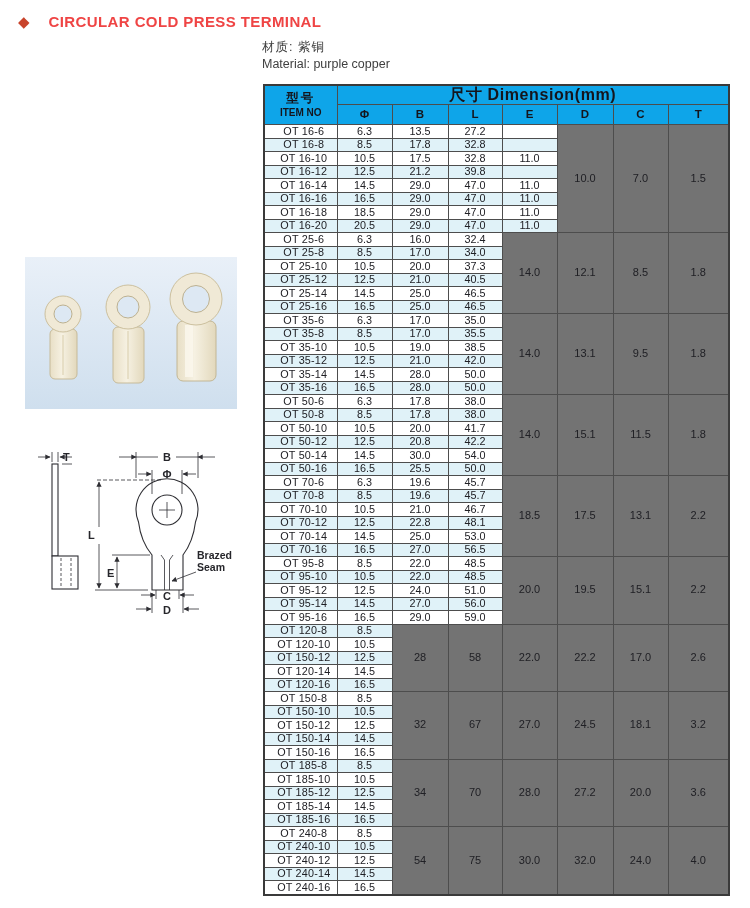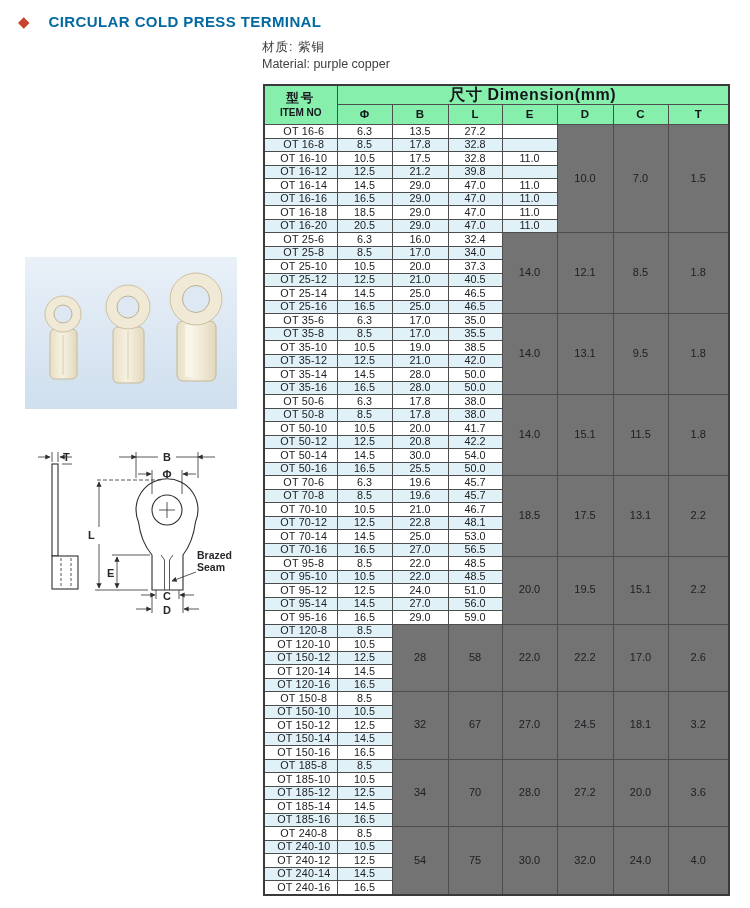--- a/index.html
+++ b/index.html
@@ -5,28 +5,28 @@
   html,body{margin:0;padding:0;}
   body{
     width:750px;height:908px;position:relative;background:#ffffff;
     font-family:"Liberation Sans","DejaVu Sans",sans-serif;color:#1f1f24;
     overflow:hidden;
   }
   
   .title-row{position:absolute;left:18px;top:13px;display:flex;align-items:center;white-space:nowrap;}
   .diamond{color:#c8432b;font-size:15px;margin-right:7px;line-height:1;}
   .title-zh{font-size:18px;font-weight:bold;color:#1b1b26;letter-spacing:2px;}
-  .title-en{font-size:15px;font-weight:bold;color:#0369a1;margin-left:12px;letter-spacing:0.4px;}
+  .title-en{font-size:15px;font-weight:bold;color:#ef4444;margin-left:12px;letter-spacing:0.4px;}
   .material{position:absolute;left:262px;top:39px;font-size:12.5px;color:#404040;line-height:17px;}
   .material .zh{letter-spacing:1px;}
   
   .tablewrap{position:absolute;left:263px;top:84px;}
   table{border-collapse:collapse;table-layout:fixed;width:467px;height:812px;border:2px solid #3a3a3a;}
   th,td{border:1px solid #4d4d4d;padding:0;text-align:center;overflow:hidden;line-height:1.05;}
-  thead th{background:#86efac;font-weight:bold;color:#15151c;}
+  thead th{background:#0ea5e9;font-weight:bold;color:#15151c;}
   .th-dim{font-size:16px;letter-spacing:0.6px;height:18px;}
   .th-item .zh{font-size:12.5px;line-height:15px;letter-spacing:2px;}
   .th-item .en{font-size:10px;line-height:14px;}
   .sub th{font-size:11.5px;height:19px;}
   td{font-size:10.8px;color:#202025;background:#fff;}
   td.c-item{text-align:center;padding-left:6px;letter-spacing:0.2px;}
   tr.stripe td:not(.mc){background:#e0f2f8;}
   td.mc{background:#737373;font-size:11px;}
   
   .photo{position:absolute;left:25px;top:257px;}

